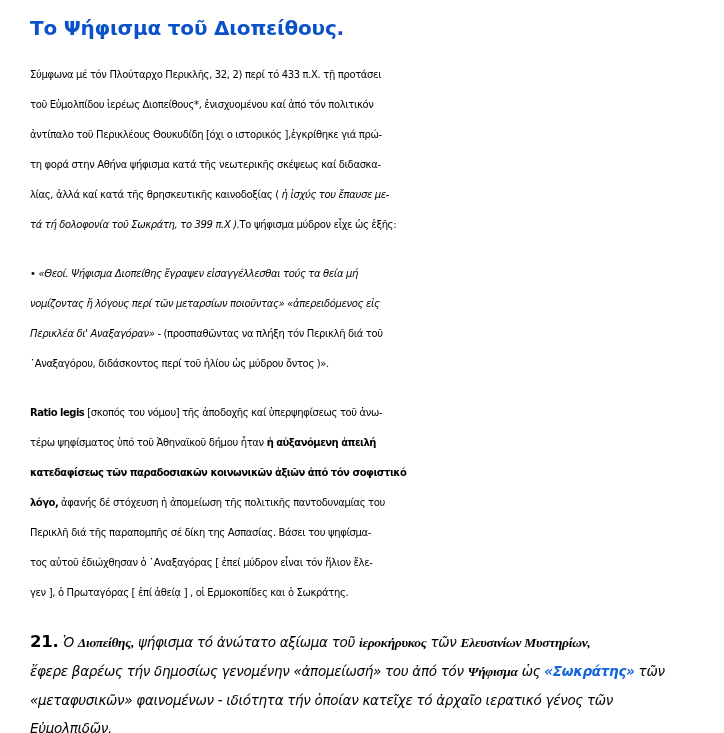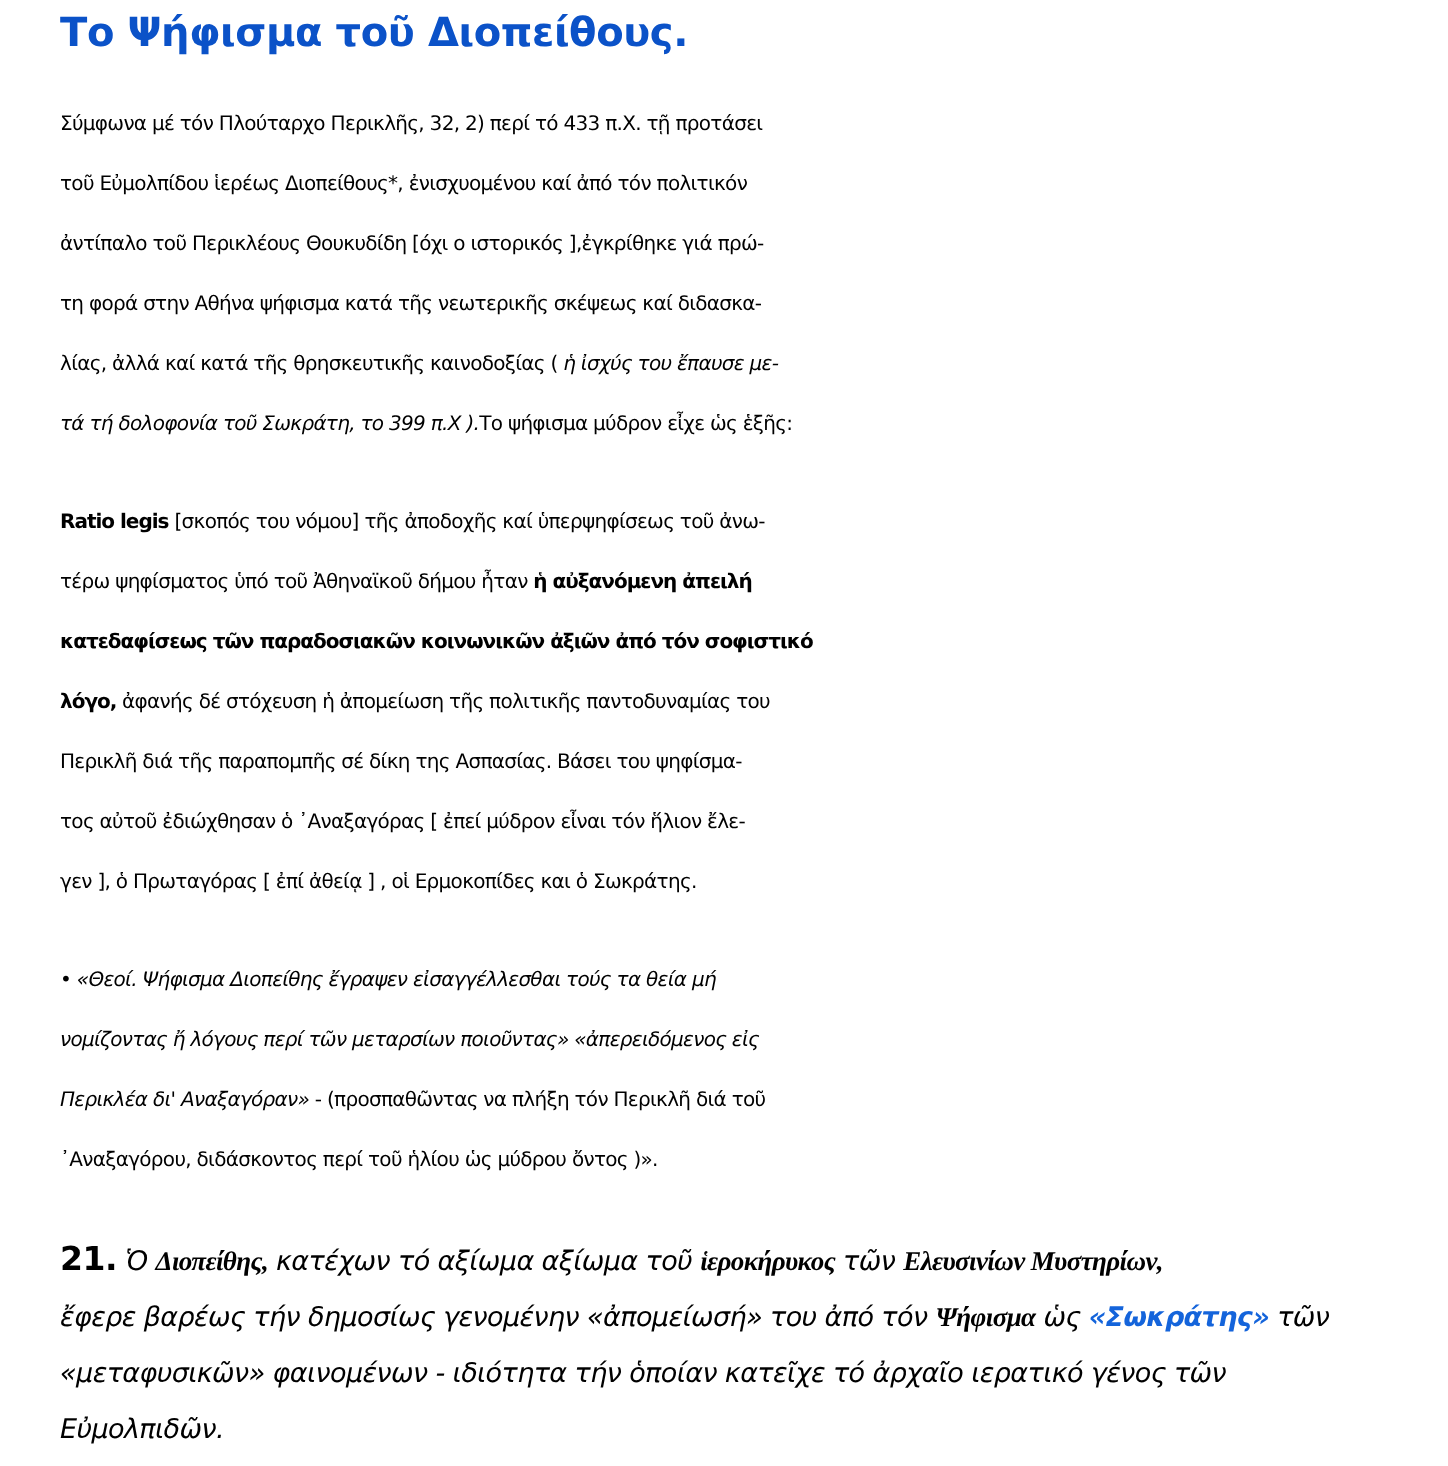--- a/index.html
+++ b/index.html
@@ -11,21 +11,21 @@
     width: 724px;
     height: 733px;
     overflow: hidden;
     font-family: "DejaVu Sans", sans-serif;
     color: #000000;
   }
   .page {
     box-sizing: border-box;
     width: 724px;
     height: 733px;
-    padding: 4px 30px 0 30px;
+    padding: 16px 30px 0 30px;
     background: #ffffff;
   }
   .doc-title {
     color: var(--title-blue, #0B52C8);
     font-weight: 700;
     font-size: 20px;
     line-height: 24px;
     margin: 0 0 20px 0;
     letter-spacing: -0.2px;
   }
@@ -65,30 +65,30 @@
 <div class="page">
   <h1 class="doc-title">Το Ψήφισμα τοῦ Διοπείθους.</h1>
 
   <p class="body-para"><span class="run r">Σύμφωνα μέ τόν Πλούταρχο Περικλῆς, 32, 2) περί τό 433 π.Χ. τῇ προτάσει
 τοῦ Εὐμολπίδου ἱερέως Διοπείθους*, ἐνισχυομένου καί ἀπό τόν πολιτικόν
 ἀντίπαλο τοῦ Περικλέους Θουκυδίδη [όχι ο ιστορικός ],ἐγκρίθηκε γιά πρώ-
 τη φορά στην Αθήνα ψήφισμα κατά τῆς νεωτερικῆς σκέψεως καί διδασκα-
 λίας, ἀλλά καί κατά τῆς θρησκευτικῆς καινοδοξίας ( </span><span class="run i">ἡ ἰσχύς του ἔπαυσε με-
 τά τή δολοφονία τοῦ Σωκράτη, το 399 π.Χ ).</span><span class="run r">Το ψήφισμα μύδρον εἶχε ὡς ἑξῆς:</span></p>
 
+  <p class="body-para"><span class="run r">• </span><span class="run i">«Θεοί. Ψήφισμα Διοπείθης ἔγραψεν εἰσαγγέλλεσθαι τούς τα θεία μή
+νομίζοντας ἤ λόγους περί τῶν μεταρσίων ποιοῦντας» «ἀπερειδόμενος εἰς
+Περικλέα δι' Αναξαγόραν»</span><span class="run r"> - (προσπαθῶντας να πλήξη τόν Περικλῆ διά τοῦ
+᾿Αναξαγόρου, διδάσκοντος περί τοῦ ἡλίου ὡς μύδρου ὄντος )».</span></p>
+
   <p class="body-para"><span class="run b">Ratio legis </span><span class="run r">[σκοπός του νόμου] τῆς ἀποδοχῆς καί ὑπερψηφίσεως τοῦ ἀνω-
 τέρω ψηφίσματος ὑπό τοῦ Ἀθηναϊκοῦ δήμου ἦταν </span><span class="run b">ἡ αὐξανόμενη ἀπειλή
 κατεδαφίσεως τῶν παραδοσιακῶν κοινωνικῶν ἀξιῶν ἀπό τόν σοφιστικό
 λόγο,</span><span class="run r"> ἀφανής δέ στόχευση ἡ ἀπομείωση τῆς πολιτικῆς παντοδυναμίας του
 Περικλῆ διά τῆς παραπομπῆς σέ δίκη της Ασπασίας. Βάσει του ψηφίσμα-
 τος αὐτοῦ ἐδιώχθησαν ὁ ᾿Αναξαγόρας [ ἐπεί μύδρον εἶναι τόν ἥλιον ἔλε-
 γεν ], ὁ Πρωταγόρας [ ἐπί ἀθείᾳ ] , οἱ Ερμοκοπίδες  και ὁ Σωκράτης.</span></p>
 
-  <p class="body-para"><span class="run r">• </span><span class="run i">«Θεοί. Ψήφισμα Διοπείθης ἔγραψεν εἰσαγγέλλεσθαι τούς τα θεία μή
-νομίζοντας ἤ λόγους περί τῶν μεταρσίων ποιοῦντας» «ἀπερειδόμενος εἰς
-Περικλέα δι' Αναξαγόραν»</span><span class="run r"> - (προσπαθῶντας να πλήξη τόν Περικλῆ διά τοῦ
-᾿Αναξαγόρου, διδάσκοντος περί τοῦ ἡλίου ὡς μύδρου ὄντος )».</span></p>
-
-  <p class="footnote"><span class="run num">21.</span><span class="run i"> Ὁ </span><span class="run bi">Διοπείθης,</span><span class="run i"> κατέχων τό αξίωμα αξίωμα τοῦ </span><span class="run bi">ἱεροκήρυκος</span><span class="run i"> τῶν </span><span class="run bi">Ελευσινίων Μυστηρίων,</span><span class="run i">
+  <p class="footnote"><span class="run num">21.</span><span class="run i"> Ὁ </span><span class="run bi">Διοπείθης,</span><span class="run i"> ψήφισμα τό ἀνώτατο αξίωμα τοῦ </span><span class="run bi">ἱεροκήρυκος</span><span class="run i"> τῶν </span><span class="run bi">Ελευσινίων Μυστηρίων,</span><span class="run i">
 ἔφερε βαρέως τήν δημοσίως γενομένην «ἀπομείωσή» του ἀπό τόν </span><span class="run bi">Ψήφισμα</span><span class="run i"> ὡς </span><span class="run bib">«Σωκράτης»</span><span class="run i"> τῶν
 «μεταφυσικῶν» φαινομένων - ιδιότητα τήν ὁποίαν κατεῖχε τό ἀρχαῖο ιερατικό γένος τῶν
 Εὐμολπιδῶν.</span></p>
 </div>
 
 </body></html>

